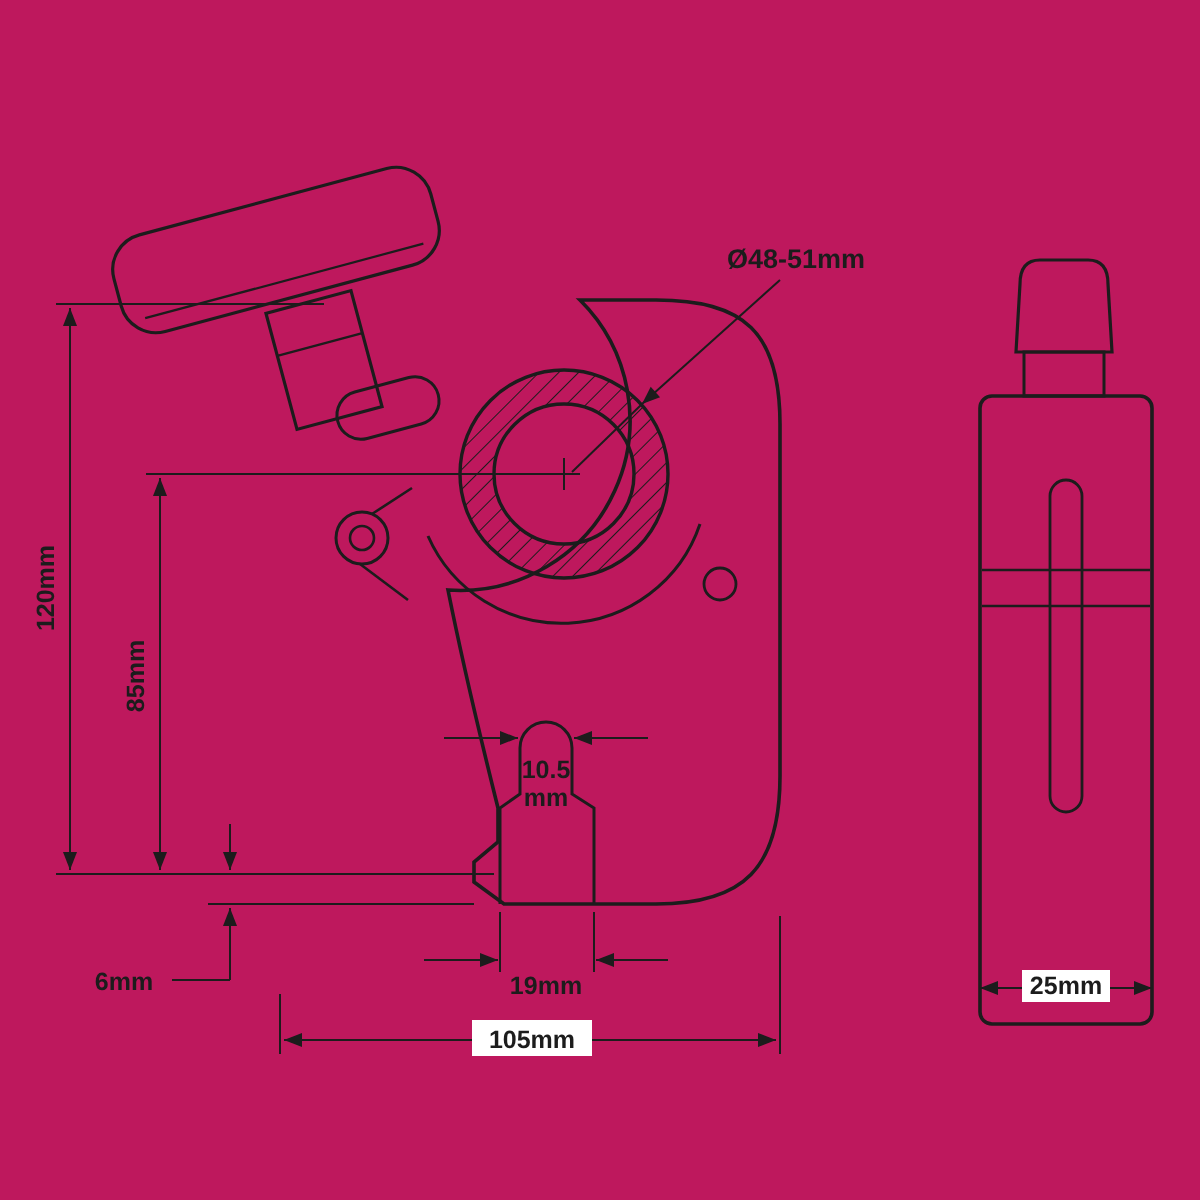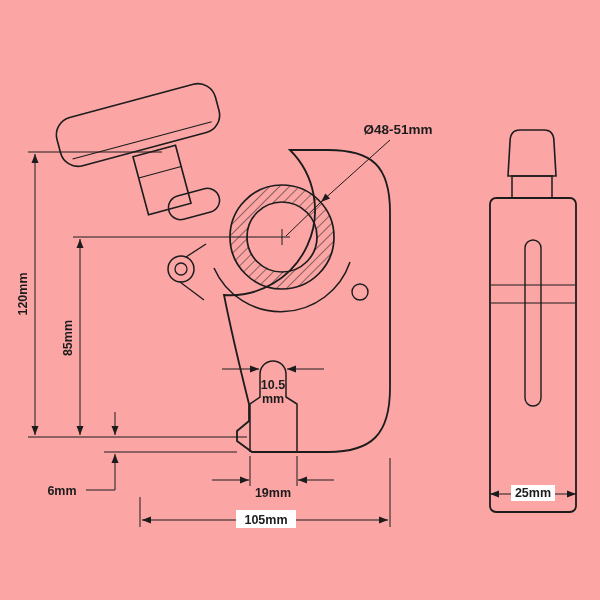--- a/index.html
+++ b/index.html
@@ -1,19 +1,19 @@
 <!DOCTYPE html>
 <html><head>
 <meta charset="utf-8">
 <style>
   html,body{margin:0;padding:0;background:#ffffff;}
   .stage{
     position:relative;
     width:600px;height:600px;
-    background:#fca5a5;
+    background:#be185d;
     font-family:"Liberation Sans", sans-serif;
     overflow:hidden;
   }
   svg{position:absolute;left:0;top:0;}
   .dim-text{
     font-family:"Liberation Sans", sans-serif;
     font-size:12.5px;
     font-weight:bold;
     fill:#1c1c1c;
   }

